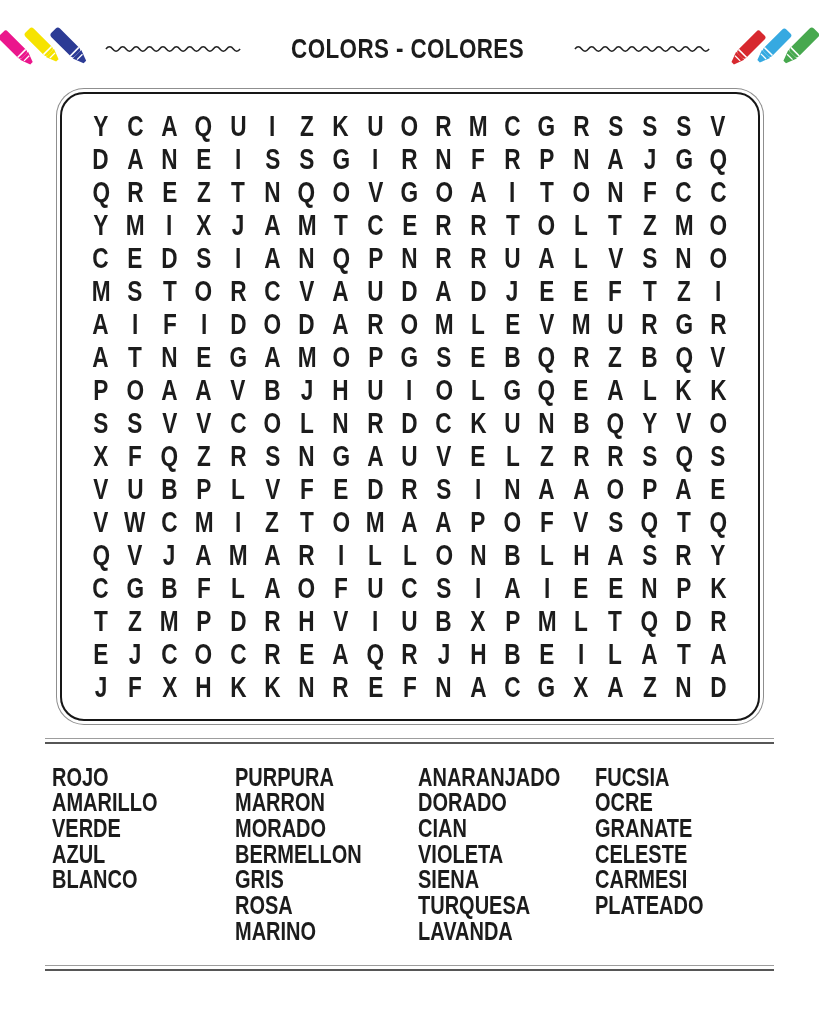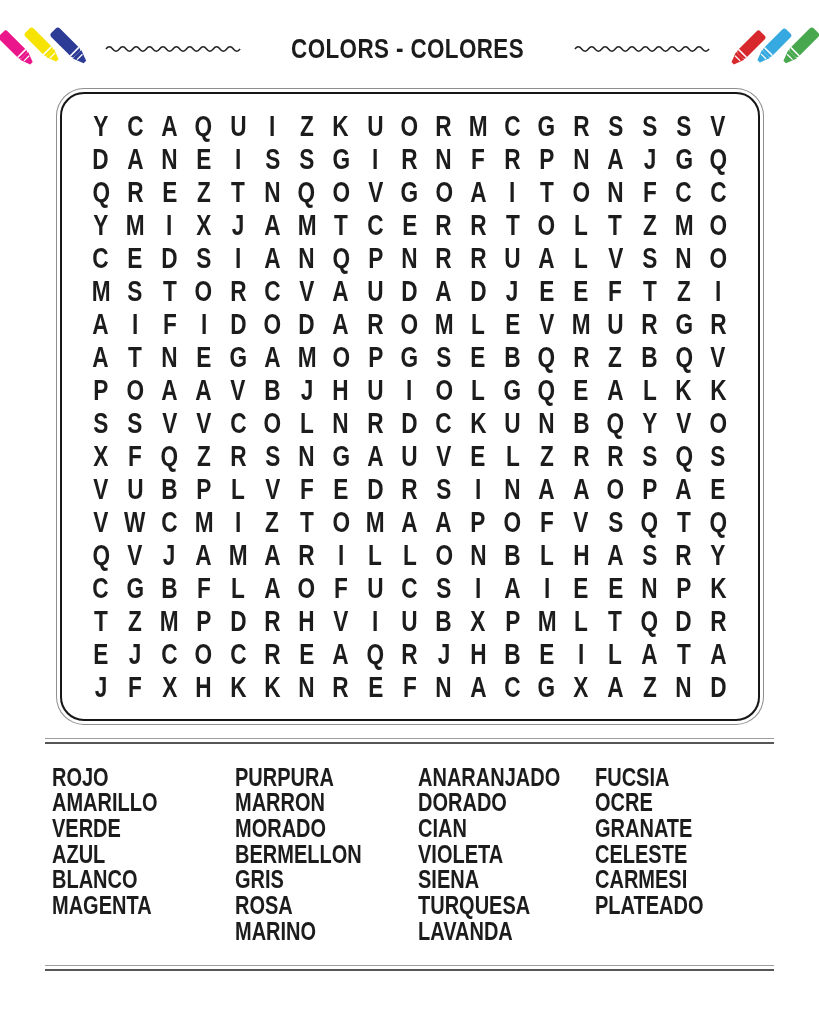--- a/index.html
+++ b/index.html
@@ -452,21 +452,20 @@
 
 <div class="double-rule top"></div>
 
 <div class="word-list" id="word-list">
     <div class="word-col">
       <div class="word-item"><span>ROJO</span></div>
       <div class="word-item"><span>AMARILLO</span></div>
       <div class="word-item"><span>VERDE</span></div>
       <div class="word-item"><span>AZUL</span></div>
       <div class="word-item"><span>BLANCO</span></div>
-      <div class="word-item"><span>MAGENTA</span></div>
     </div>
     <div class="word-col">
       <div class="word-item"><span>PURPURA</span></div>
       <div class="word-item"><span>MARRON</span></div>
       <div class="word-item"><span>MORADO</span></div>
       <div class="word-item"><span>BERMELLON</span></div>
       <div class="word-item"><span>GRIS</span></div>
       <div class="word-item"><span>ROSA</span></div>
       <div class="word-item"><span>MARINO</span></div>
     </div>

